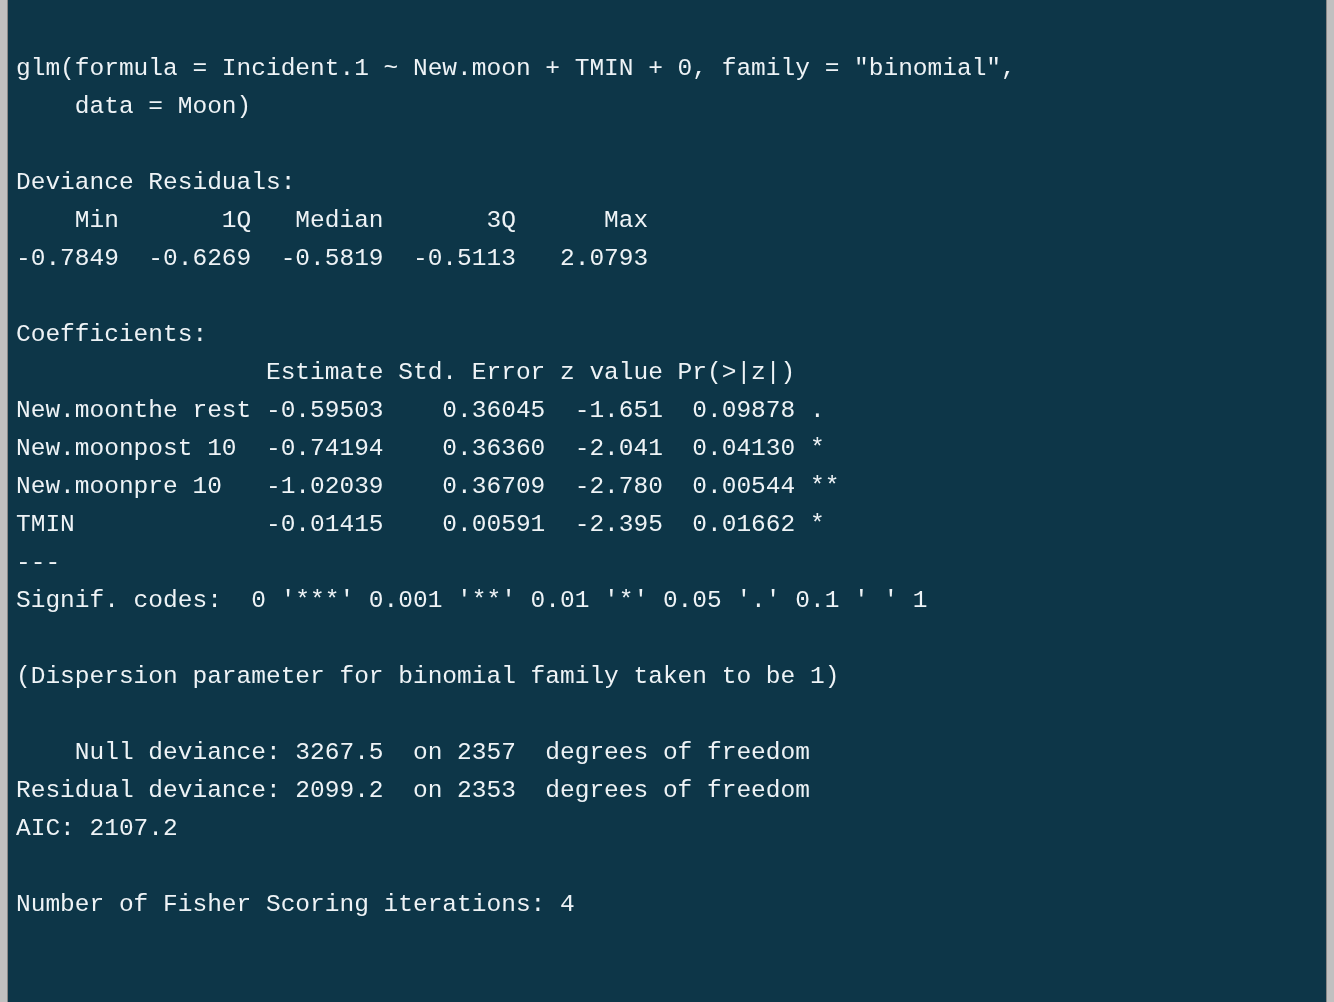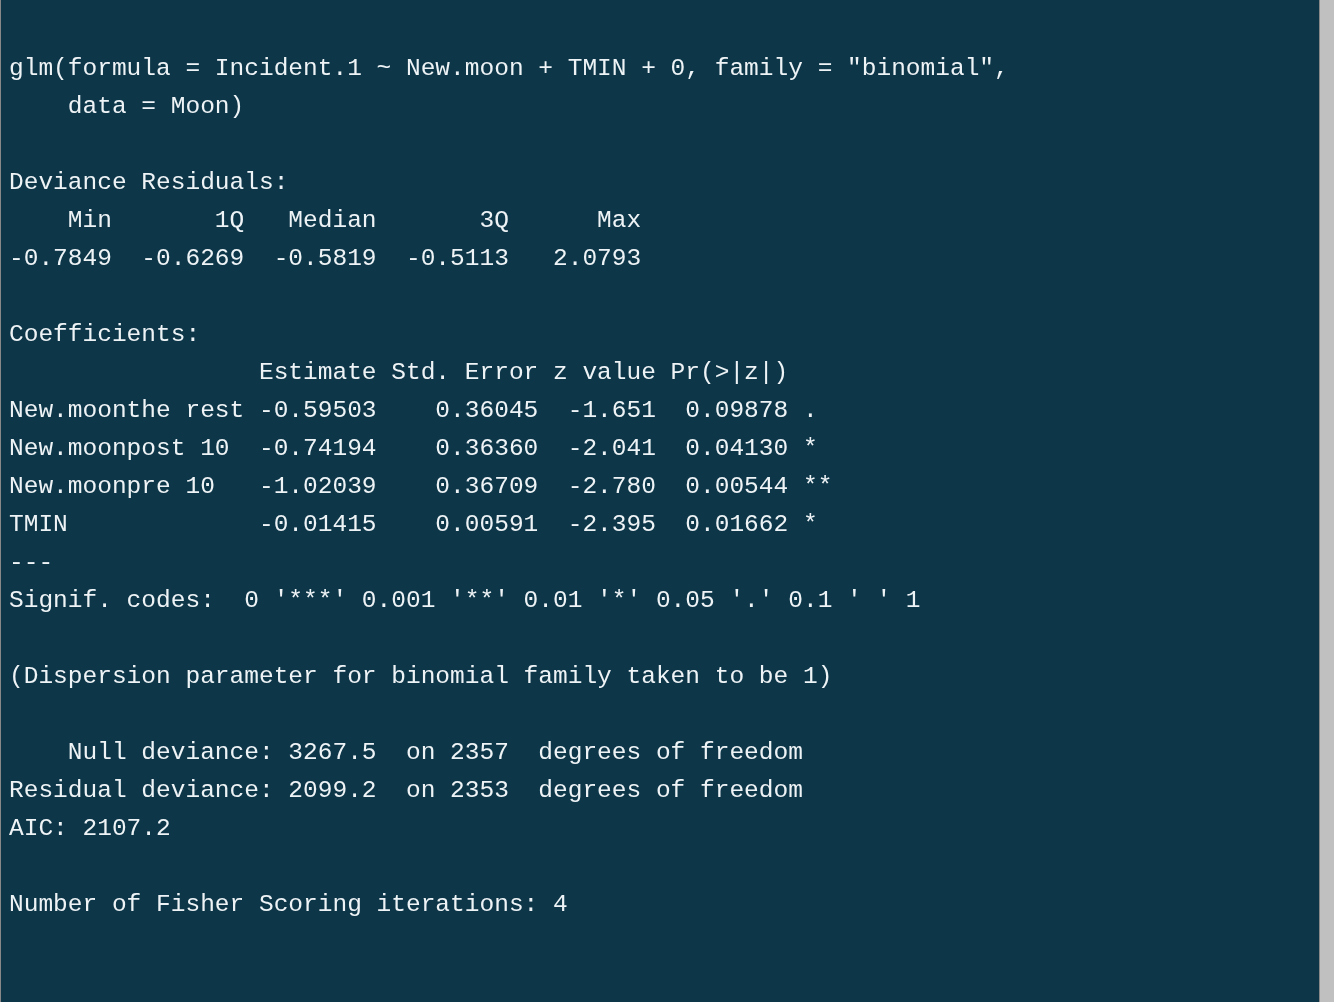--- a/index.html
+++ b/index.html
@@ -4,21 +4,21 @@
 <style>
   html, body {
     margin: 0;
     padding: 0;
     width: 1334px;
     height: 1002px;
     background: #c0c0c0;
   }
   .console {
     position: absolute;
-    left: 0;
+    left: 7px;
     top: 0;
     width: 1320px;
     height: 1002px;
     background: #0d3648;
     color: #eef3f6;
     font-family: "Courier New", Courier, monospace;
     font-size: 24.5px;
     line-height: 38px;
     white-space: pre;
     padding: 12px 8px 0 8px;

